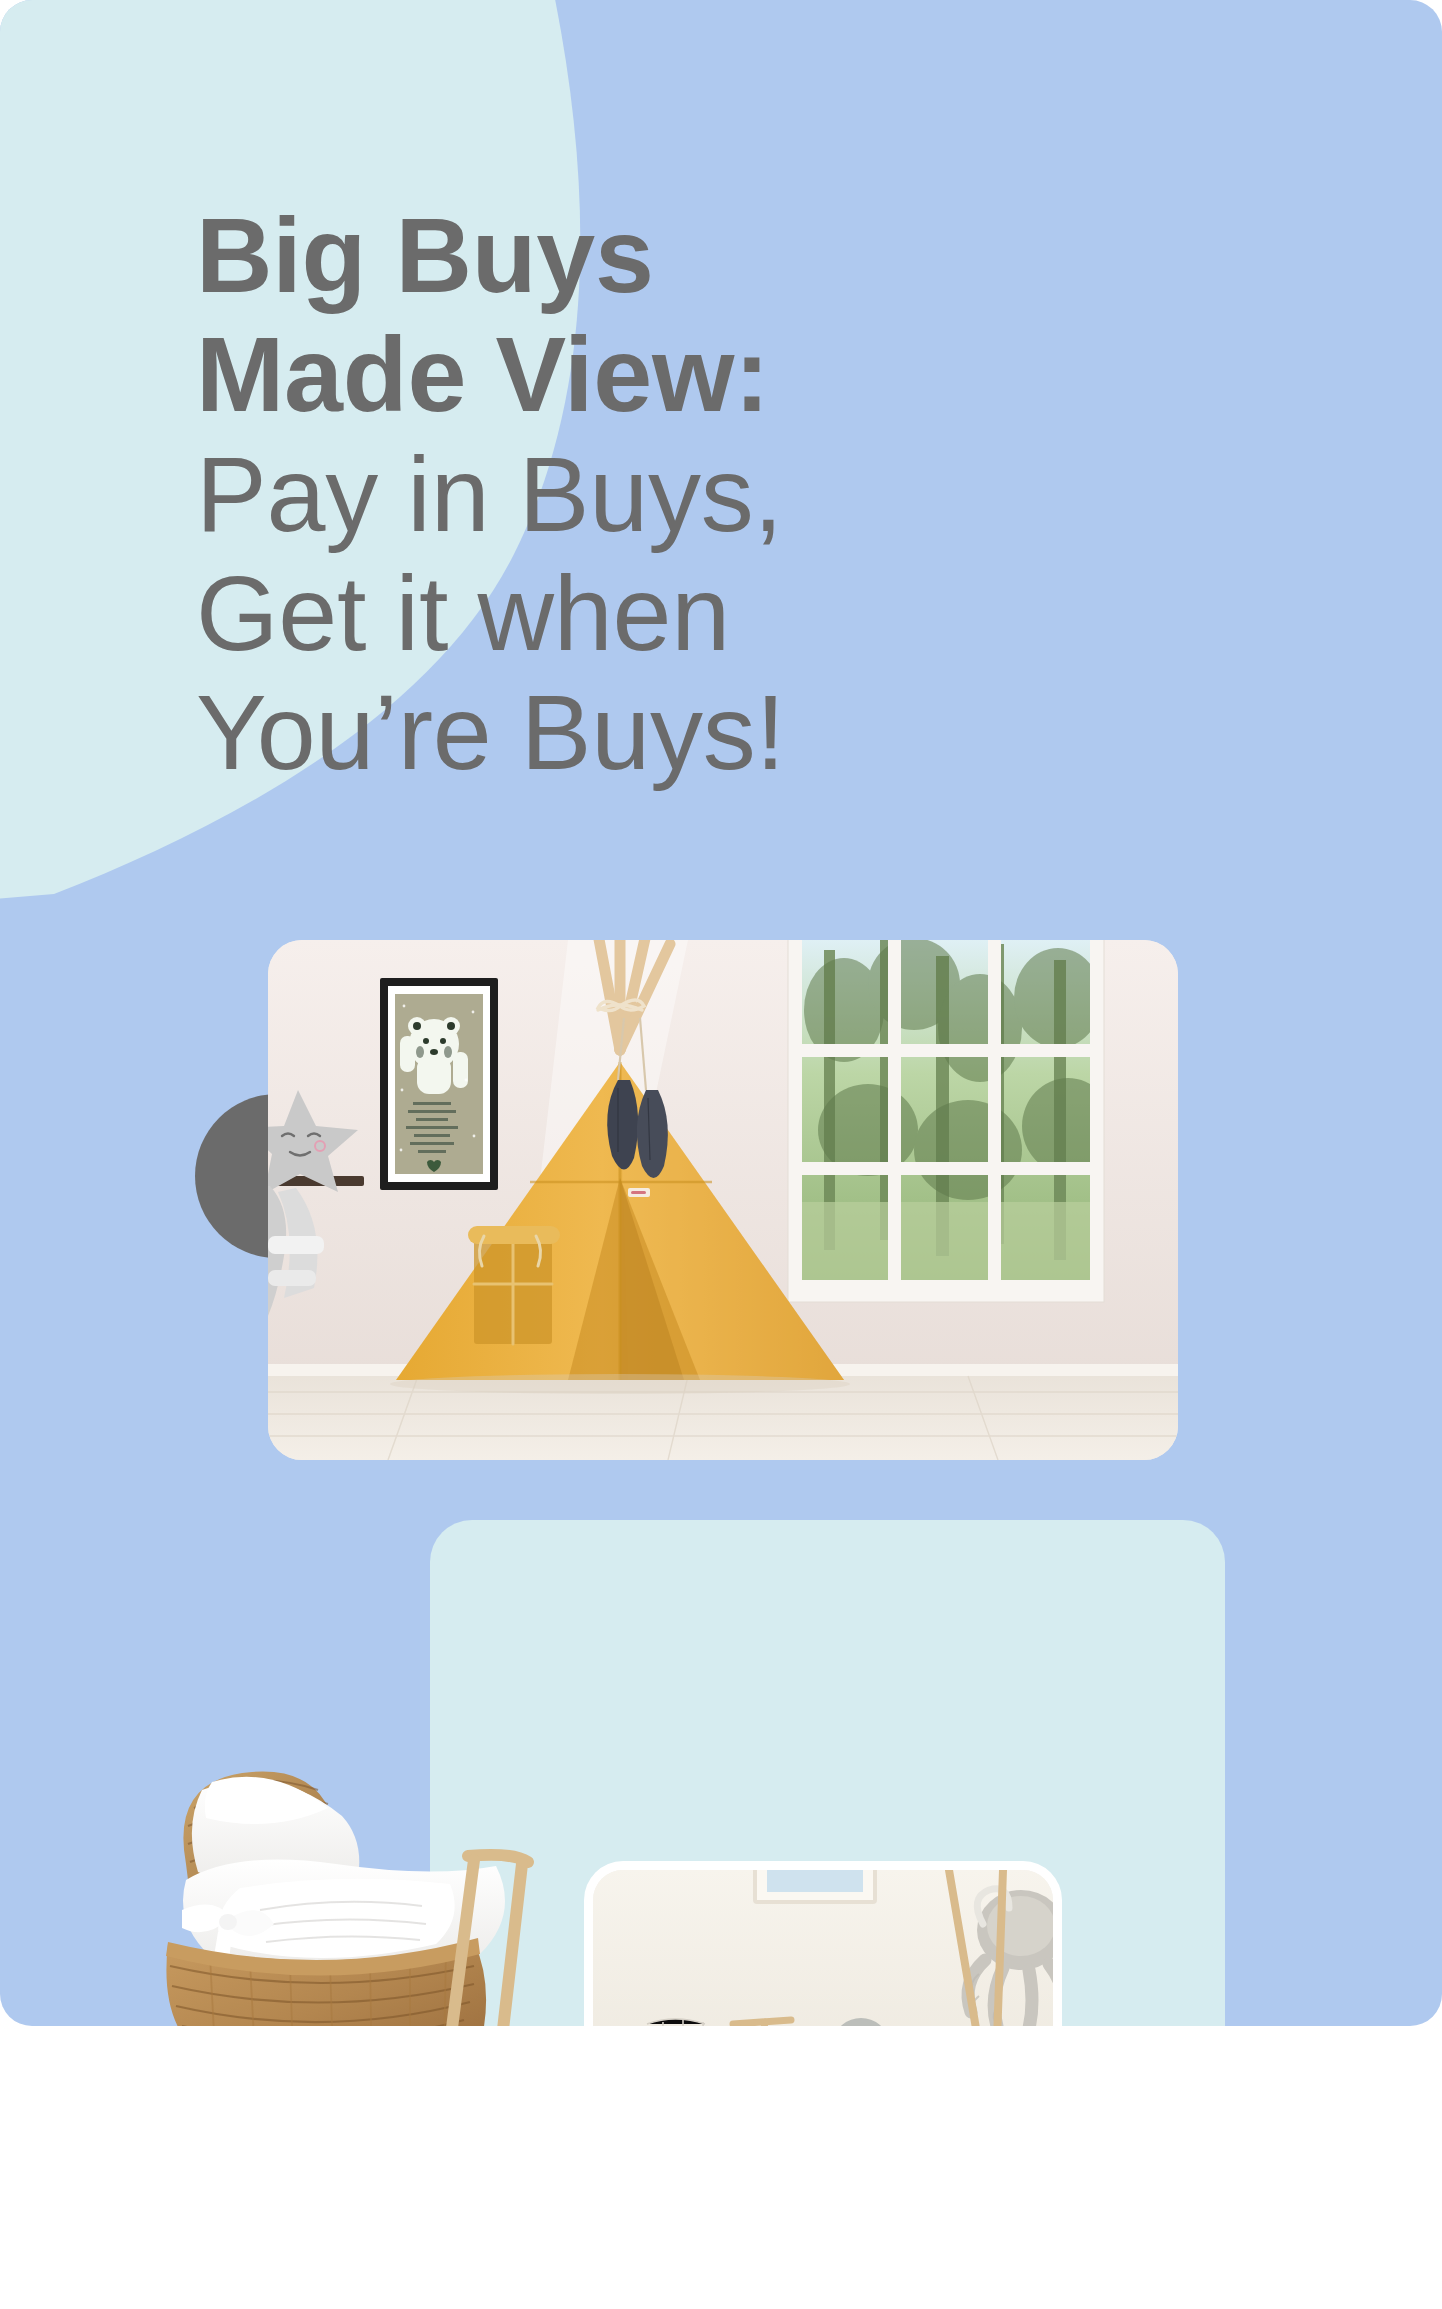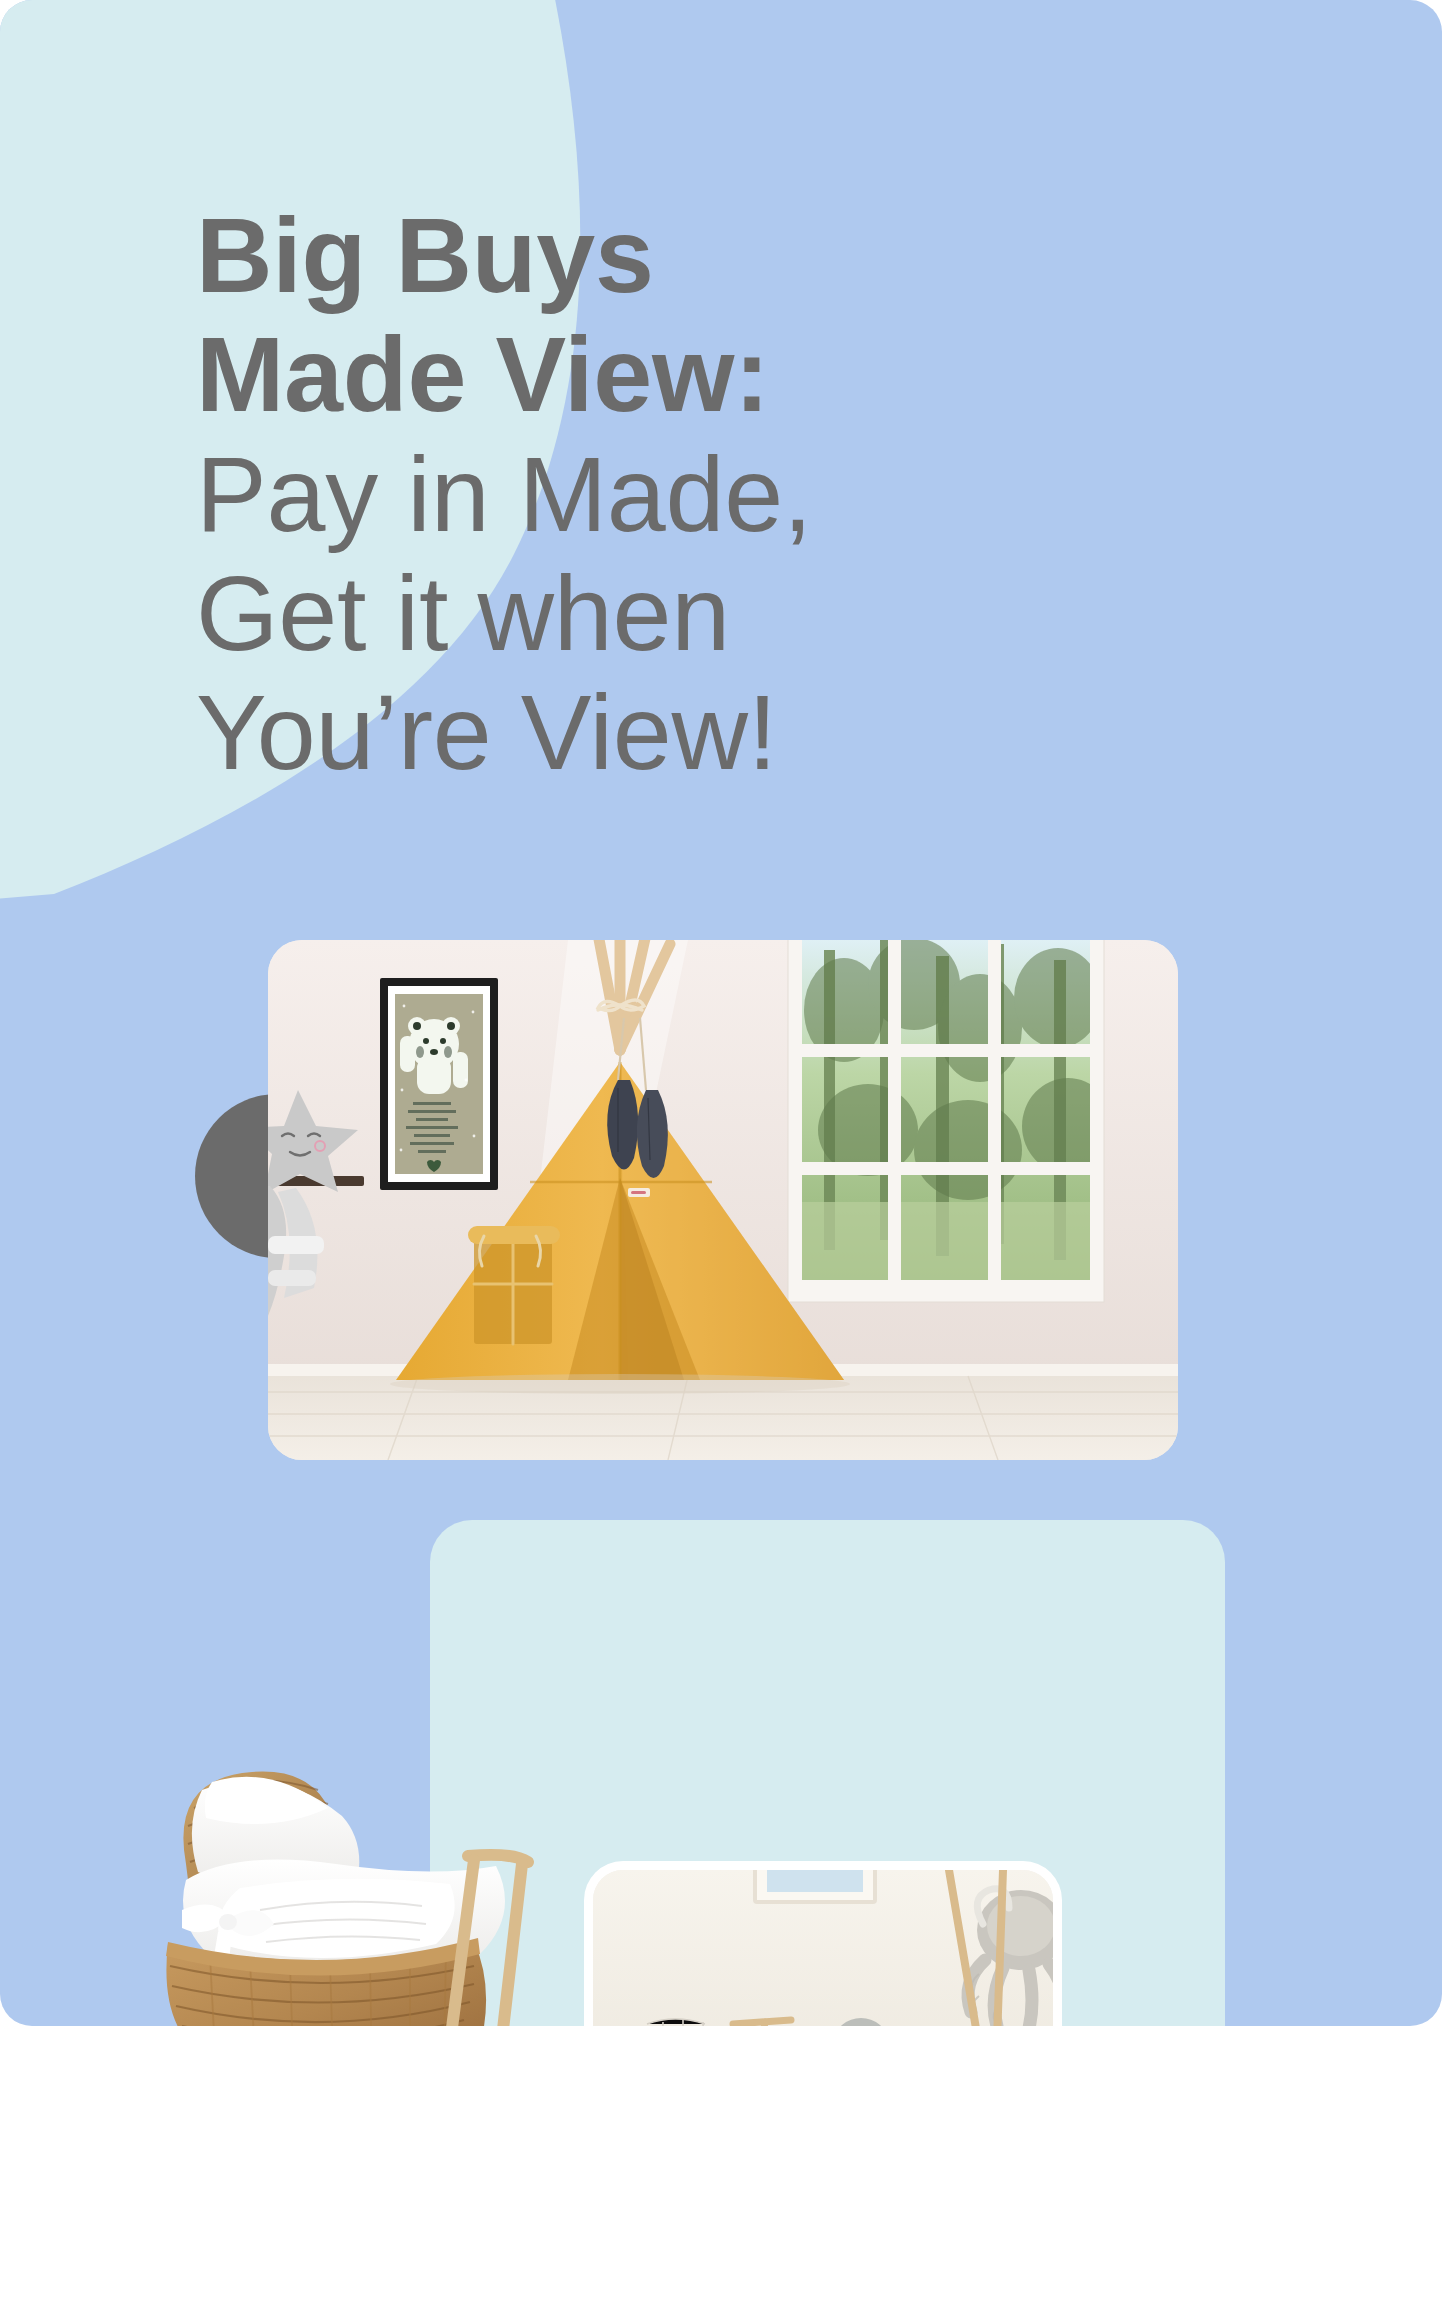--- a/index.html
+++ b/index.html
@@ -92,23 +92,23 @@
       <path d="M 0 34 Q 0 0 40 0 L 560 0
                C 600 200 600 400 520 560
                C 440 720 240 830 60 900
                L 0 905 Z" fill="#d6ecf0"></path>
     </svg>
   </div>
 
   <div class="headline">
     <span class="hl-line hl-bold">Big Buys</span>
     <span class="hl-line hl-bold">Made View:</span>
-    <span class="hl-line hl-reg">Pay in Made,</span>
+    <span class="hl-line hl-reg">Pay in Buys,</span>
     <span class="hl-line hl-reg">Get it when</span>
-    <span class="hl-line hl-reg">You’re View!</span>
+    <span class="hl-line hl-reg">You’re Buys!</span>
   </div>
 
   <button class="cta">View Products</button>
 
   <div class="mint-card"></div>
 
   <div class="hero-photo">
     <svg width="910" height="520" viewBox="0 0 910 520" preserveAspectRatio="xMidYMid slice">
       <defs>
         <linearGradient id="wallG" x1="0" y1="0" x2="0" y2="1">

